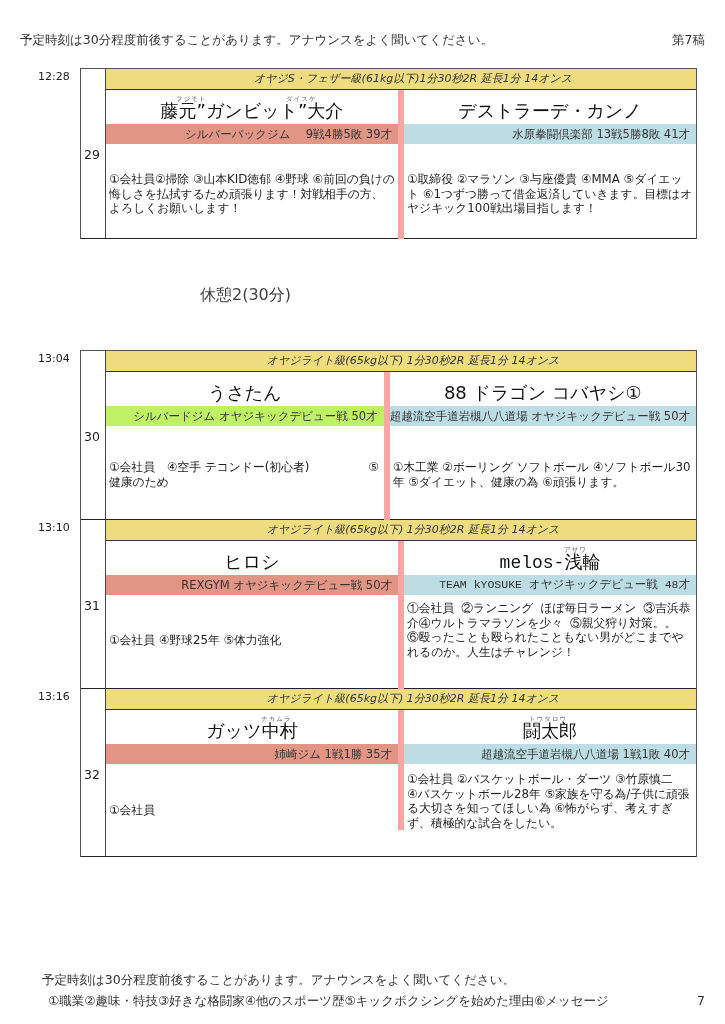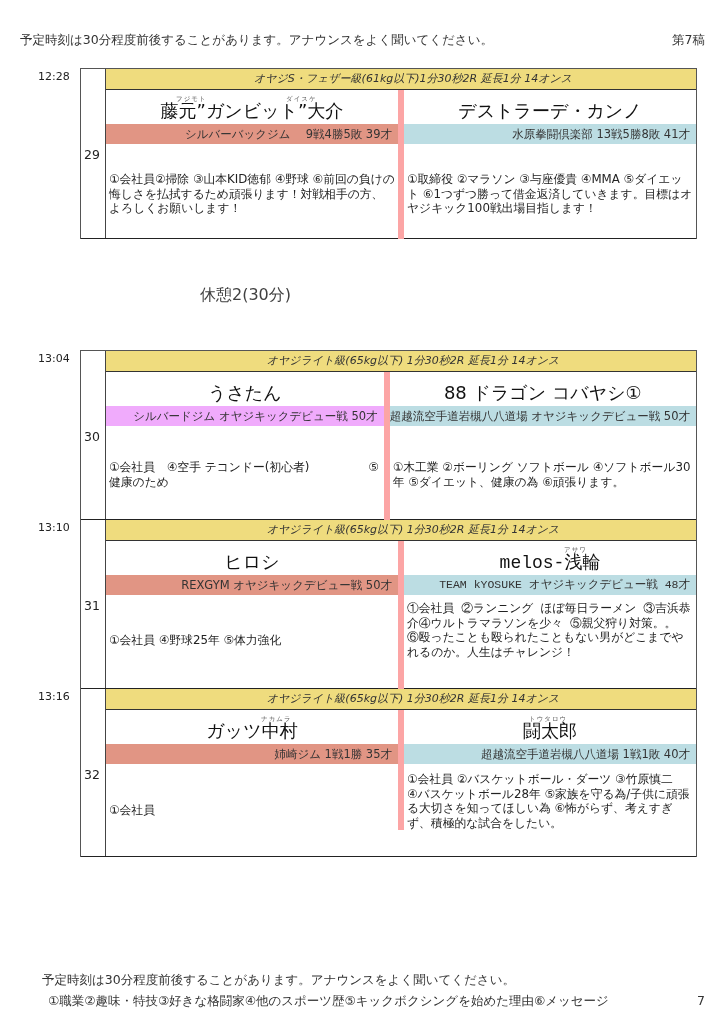--- a/index.html
+++ b/index.html
@@ -16,21 +16,21 @@
   .weight-bar { height:20px; background:#efdc7e; border-bottom:1px solid #333; text-align:center;
                 font-size:11px; font-style:italic; line-height:20px; color:#333;padding-left:24px; }
   .fighters { display:flex; }
   .fighter { flex:1; position:relative; box-sizing:border-box; }
   .fighter.left { border-right:6px solid #fca5a5; }
   .name-area { position:relative; height:34px; text-align:center; }
   .ruby { position:absolute; font-size:6.5px; color:#555; top:5px; letter-spacing:1px; }
   .name { position:absolute; left:0; right:0; bottom:1px; font-size:18px; color:#111; }
   .gym-bar { height:20px; line-height:20px; font-size:11.5px; text-align:right; padding-right:6px; box-sizing:border-box; color:#333; white-space:nowrap; }
   .gym-bar.red { background:#e19584; }
-  .gym-bar.pink { background:#f0abfc; }
+  .gym-bar.pink { background:#bef264; }
   .gym-bar.blue { background:#bcdde3; }
   .bio { position:absolute; left:3px; right:3px; font-size:11.8px; line-height:14.5px; color:#222; }
   .break-title { position:absolute; left:200px; top:285px; font-size:16px; color:#404040; }
   .bottom-note { position:absolute; left:42px; top:972px; font-size:12.5px; color:#333; }
   .bottom-legend { position:absolute; left:48px; top:993px; font-size:12.5px; color:#333; }
   .page-num { position:absolute; right:20px; top:993px; font-size:12.5px; color:#333; }
 </style>
 </head>
 <body>
 

